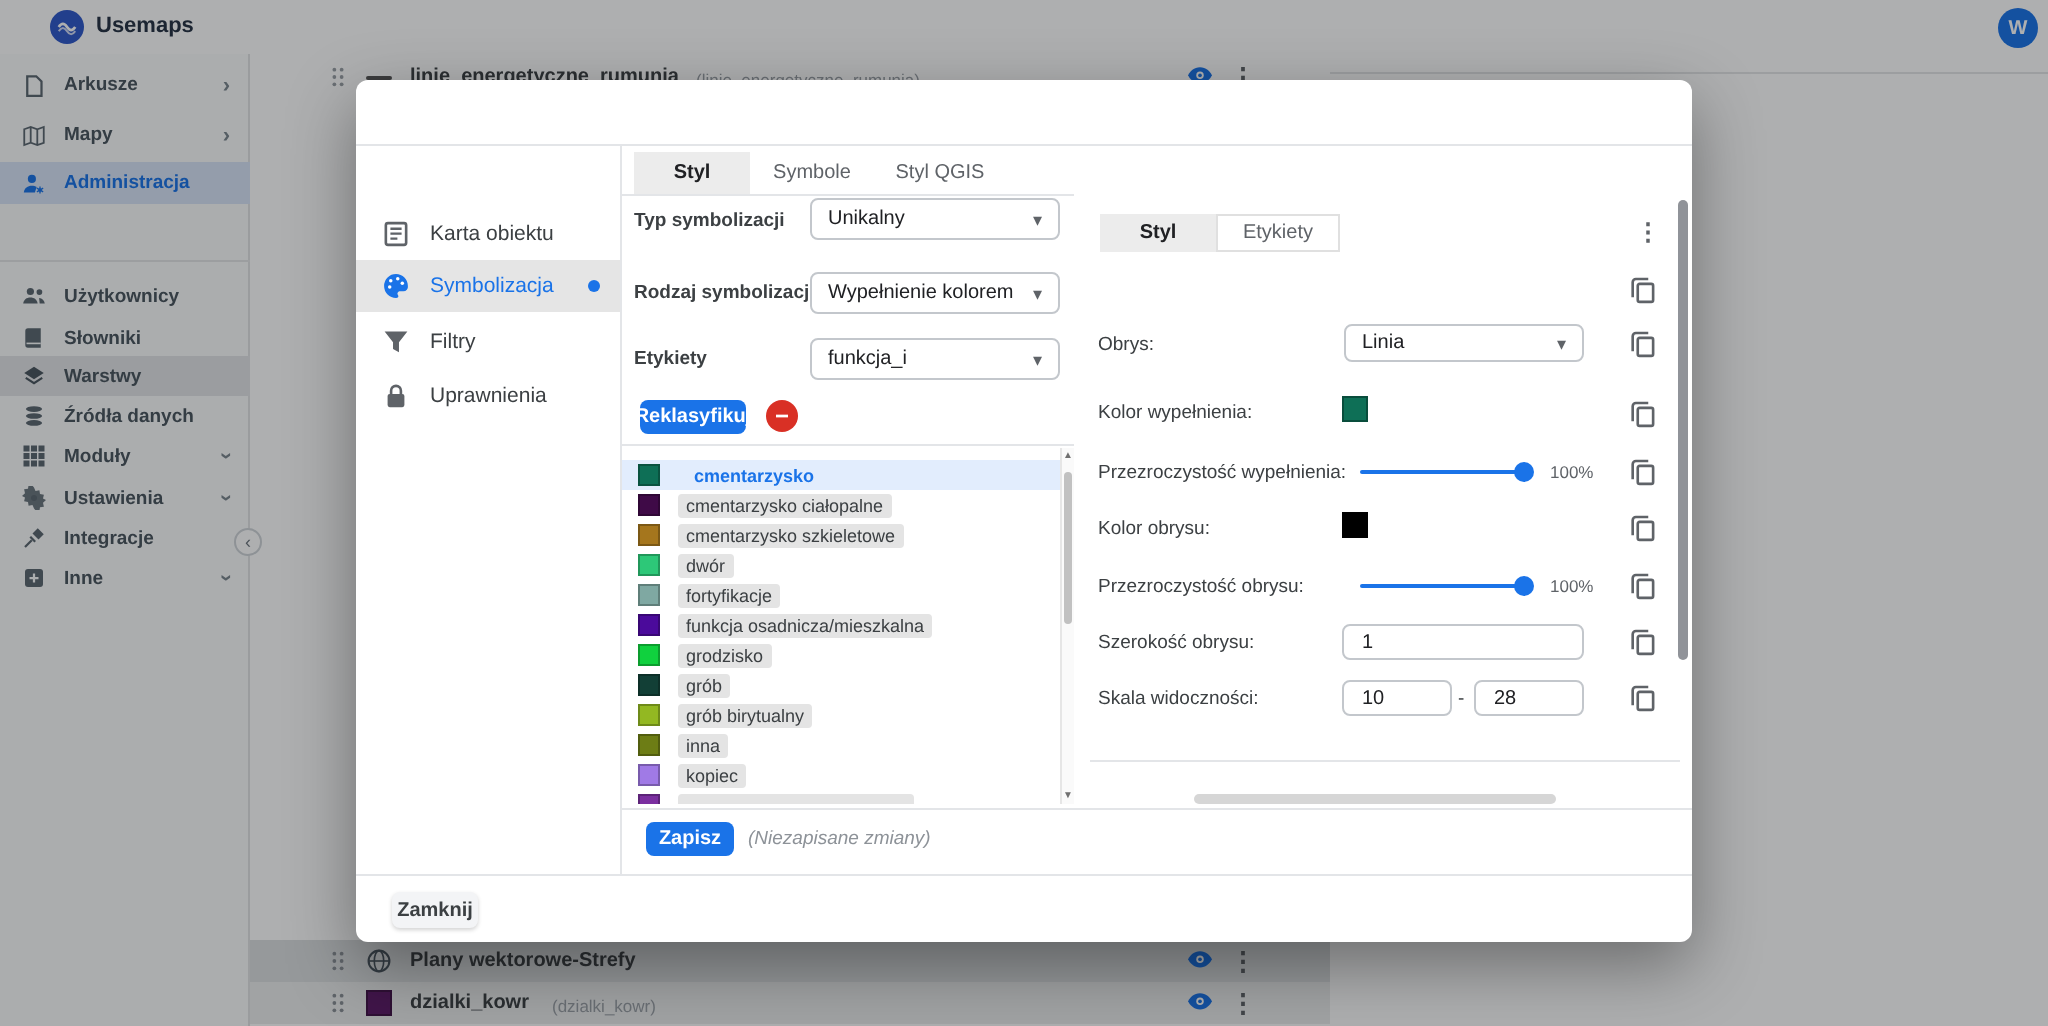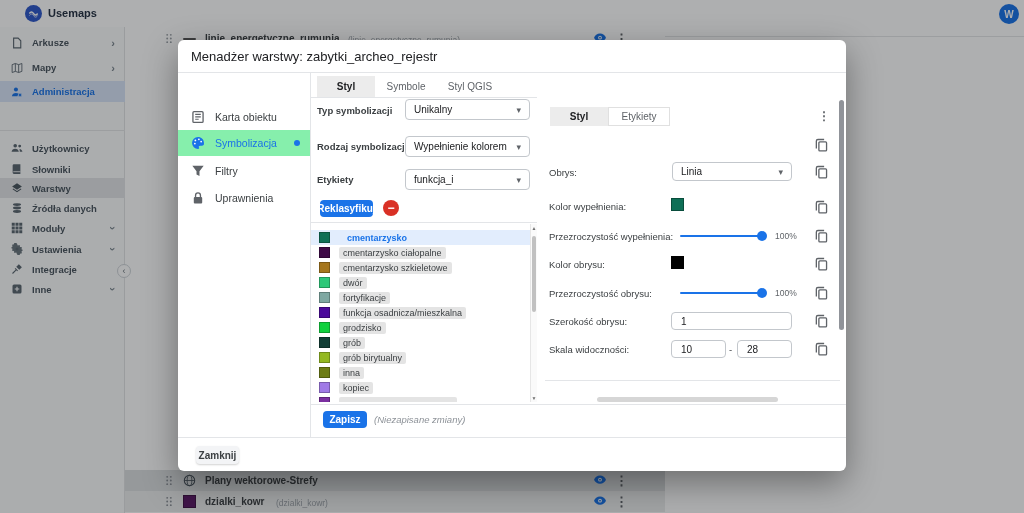--- a/index.html
+++ b/index.html
@@ -43,21 +43,21 @@
 
   
   .modal { left:178px; top:40px; width:668px; height:431px; background:#fff; border-radius:6px; z-index:10;
            box-shadow:0 12px 34px rgba(0,0,0,.38); }
   .m-title { left:13px; top:9px; font-size:13px; color:#202124; }
   .hdiv { position:absolute; border-top:1px solid #e3e5e8; }
   .vdiv { position:absolute; border-left:1px solid #e3e5e8; }
 
   .mnav-item { position:absolute; left:0; width:132px; height:26px; display:flex; align-items:center; padding-left:13px; color:#5f6368; cursor:pointer; }
   .mnav-item .lbl { font-size:10.5px; font-weight:500; color:#3c4043; margin-left:10px; }
-  .mnav-item.active { background:#86efac; }
+  .mnav-item.active { background:#e5e5e5; }
   .mnav-item.active .lbl { color:#1a73e8; }
   .mnav-item.active svg { color:#1a73e8; }
   .mnav-dot { position:absolute; right:10px; width:6px; height:6px; border-radius:50%; background:#1a73e8; }
 
   .tab { position:absolute; height:21px; display:flex; align-items:center; justify-content:center;
          font-size:10px; color:#5f6368; cursor:pointer; }
   .tab.active { background:#ececec; color:#202124; font-weight:700; }
   .tab.bordered { border:1px solid #e0e0e0; }
 
   .flabel { position:absolute; font-size:9.5px; font-weight:600; color:#3c4043; }
@@ -277,21 +277,20 @@
           <circle cx="8" cy="5.5" r="1.1"></circle>
         </svg>
       </span>
     <span class="kebab abs" style="left:490px;top:4px">⋮</span>
   </div>
 </div>
 
 <div class="abs overlay"></div>
 
 <div class="abs modal">
-  <div class="abs m-title">Menadżer warstwy: zabytki_archeo_rejestr</div>
   <div class="hdiv" style="left:0;top:32px;width:668px"></div>
   <div class="vdiv" style="left:132px;top:32px;height:365px"></div>
 
   <div class="mnav-item" style="top:64px">
     <svg width="14" height="14" viewBox="0 0 16 16" style="color:#5f6368">
         <rect x="2.2" y="1.8" width="11.6" height="12.4" rx="1.2" fill="none" stroke="currentColor" stroke-width="1.5"></rect>
         <path d="M4.8 5h6.4M4.8 7.8h6.4M4.8 10.6h4" stroke="currentColor" stroke-width="1.3" fill="none"></path>
       </svg>
     <span class="lbl">Karta obiektu</span>
   </div>

